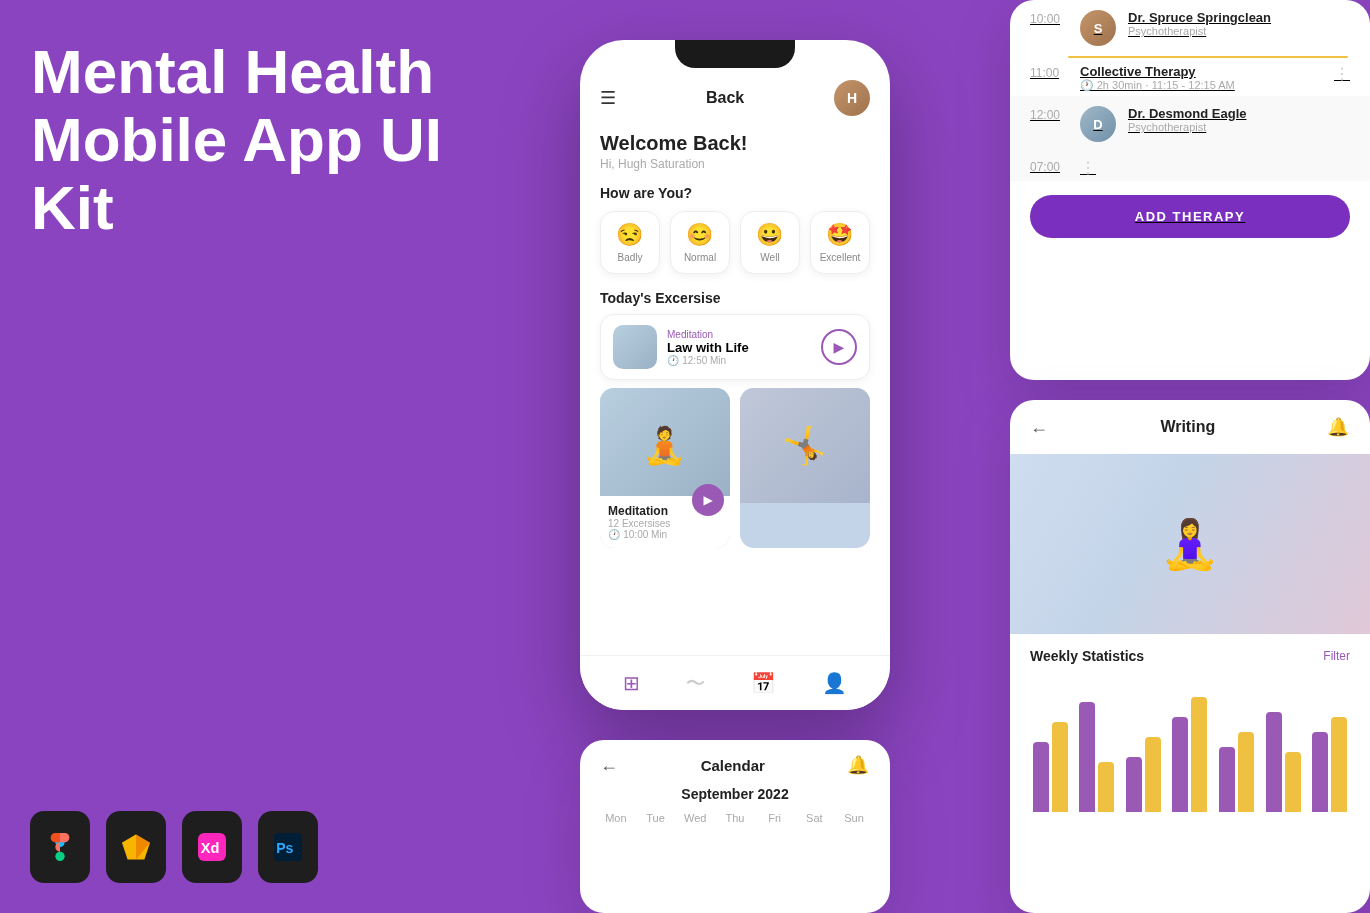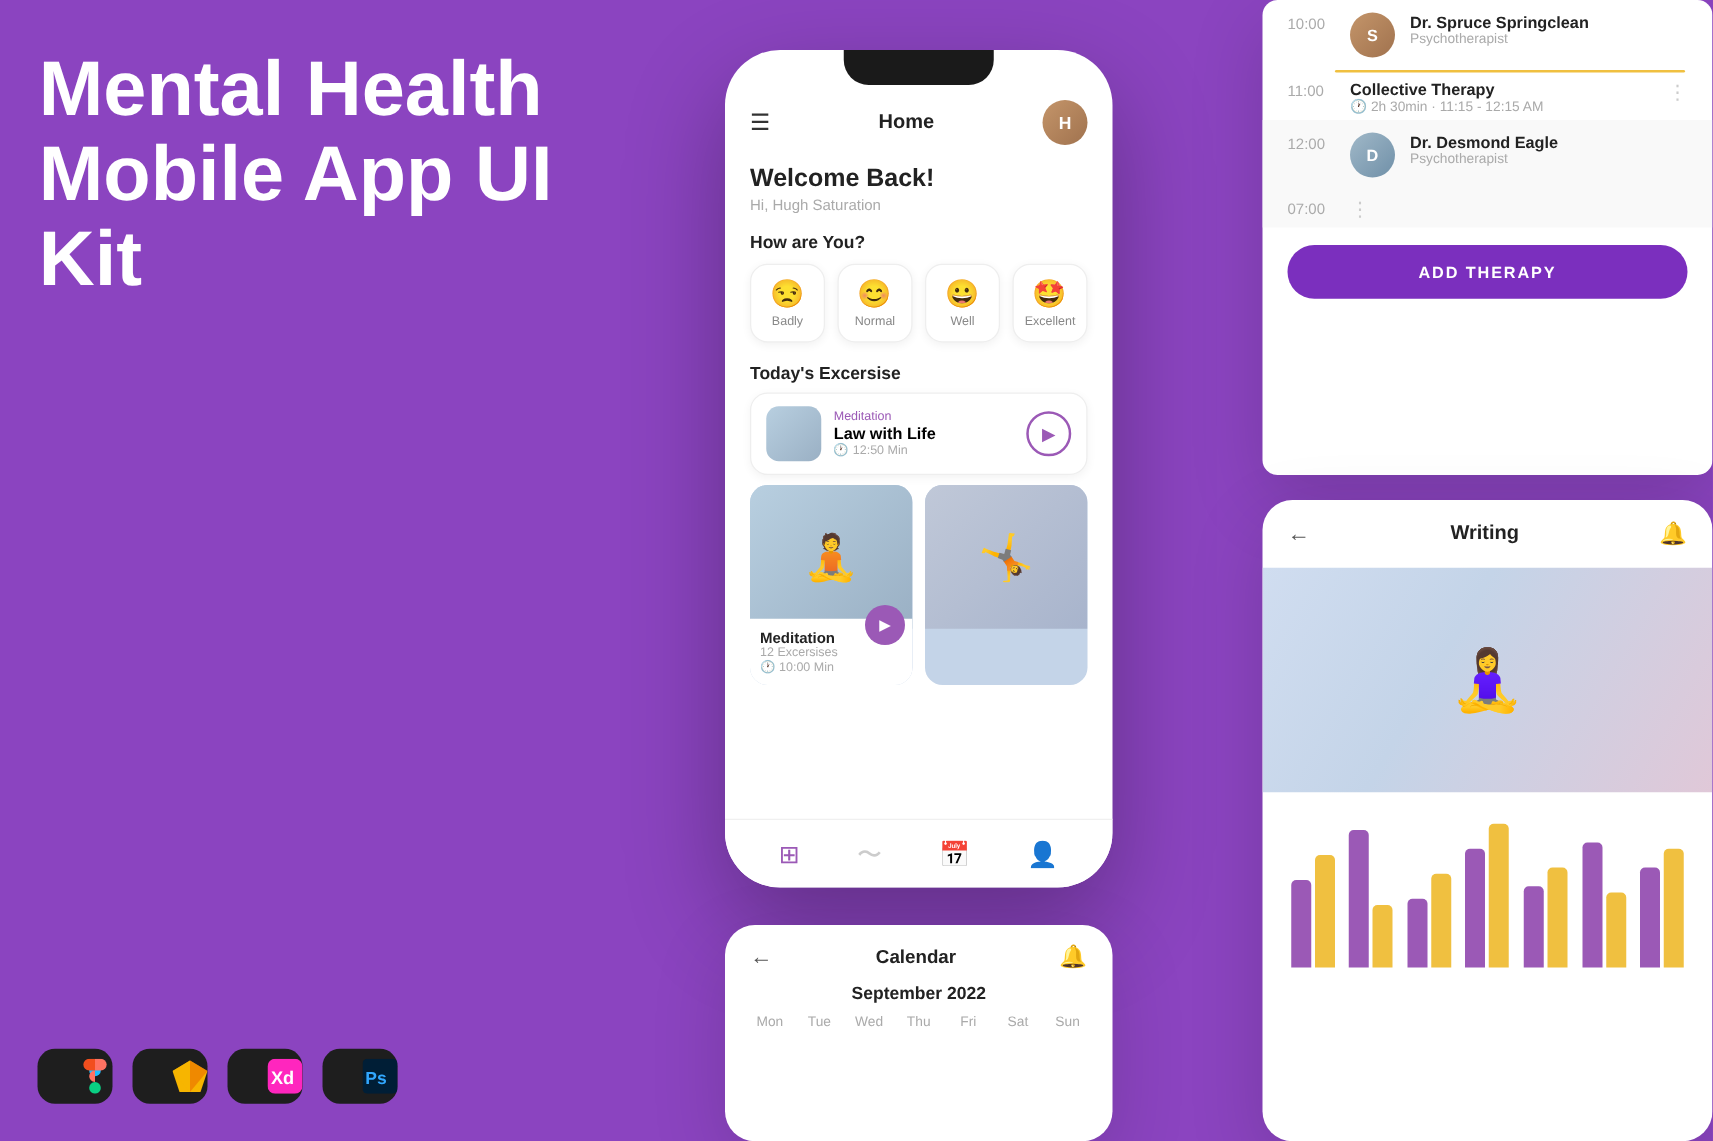--- a/index.html
+++ b/index.html
@@ -28,25 +28,25 @@
     .tool-icons {
       position: absolute;
       bottom: 30px;
       left: 30px;
       display: flex;
       gap: 16px;
       align-items: center;
     }
     .tool-icon {
       width: 60px;
-      height: 44px;
+      height: 72px;
       border-radius: 14px;
       display: flex;
       align-items: center;
-      justify-content: flex-end;
+      justify-content: center;
       font-size: 24px;
     }
     .tool-figma { background: #1E1E1E; }
     .tool-sketch { background: #1E1E1E; }
     .tool-xd { background: #1E1E1E; }
     .tool-ps { background: #1E1E1E; }
 
     
     .phone-container {
       position: absolute;
@@ -207,23 +207,24 @@
     .nav-icon.active { color: #9b59b6; }
 
     
     .right-panel-top {
       position: absolute;
       top: 0;
       right: 0;
       width: 360px;
       height: 380px;
       background: white;
-      border-radius: 12px;
+      border-radius: 24px;
       overflow: hidden;
       box-shadow: 0 20px 60px rgba(0,0,0,0.15);
+      text-decoration: underline;
     }
 
     .schedule-item {
       display: flex;
       align-items: flex-start;
       padding: 10px 20px;
       gap: 12px;
     }
     .time-label { font-size: 12px; color: #aaa; width: 38px; flex-shrink: 0; margin-top: 2px; }
     .schedule-content { flex: 1; }
@@ -389,21 +390,21 @@
   </div>
 </div>
 
 <div class="phone-container">
   <div class="phone-frame">
     <div class="phone-notch"></div>
     <div class="phone-screen">
 
       <div class="phone-header">
         <span class="hamburger-icon">☰</span>
-        <span class="phone-title">Home</span>
+        <span class="phone-title">Back</span>
         <div class="avatar-circle">H</div>
       </div>
 
       <div class="welcome-text">Welcome Back!</div>
       <div class="sub-text">Hi, Hugh Saturation</div>
       <div class="how-text">How are You?</div>
 
       <div class="mood-row">
         <div class="mood-btn">
           <span class="mood-emoji">😒</span>
@@ -520,20 +521,24 @@
   <div class="writing-header">
     <span class="writing-back">←</span>
     <span class="writing-title">Writing</span>
     <span class="writing-bell">🔔</span>
   </div>
 
   <div class="writing-image">
     <div style="width:100%;height:100%;background:linear-gradient(120deg,#d0ddf0 0%,#c4d4e8 40%,#e0c8d8 100%);display:flex;align-items:center;justify-content:center;color:#9090b0;font-size:48px;">🧘‍♀️</div>
   </div>
 
+  <div class="stats-header">
+    <span class="stats-title">Weekly Statistics</span>
+    <span class="stats-filter">Filter</span>
+  </div>
 
   <div class="bar-chart">
     <div class="bar-group">
       <div class="bar bar-purple" style="height:70px;"></div>
       <div class="bar bar-yellow" style="height:90px;"></div>
     </div>
     <div class="bar-group">
       <div class="bar bar-purple" style="height:110px;"></div>
       <div class="bar bar-yellow" style="height:50px;"></div>
     </div>

